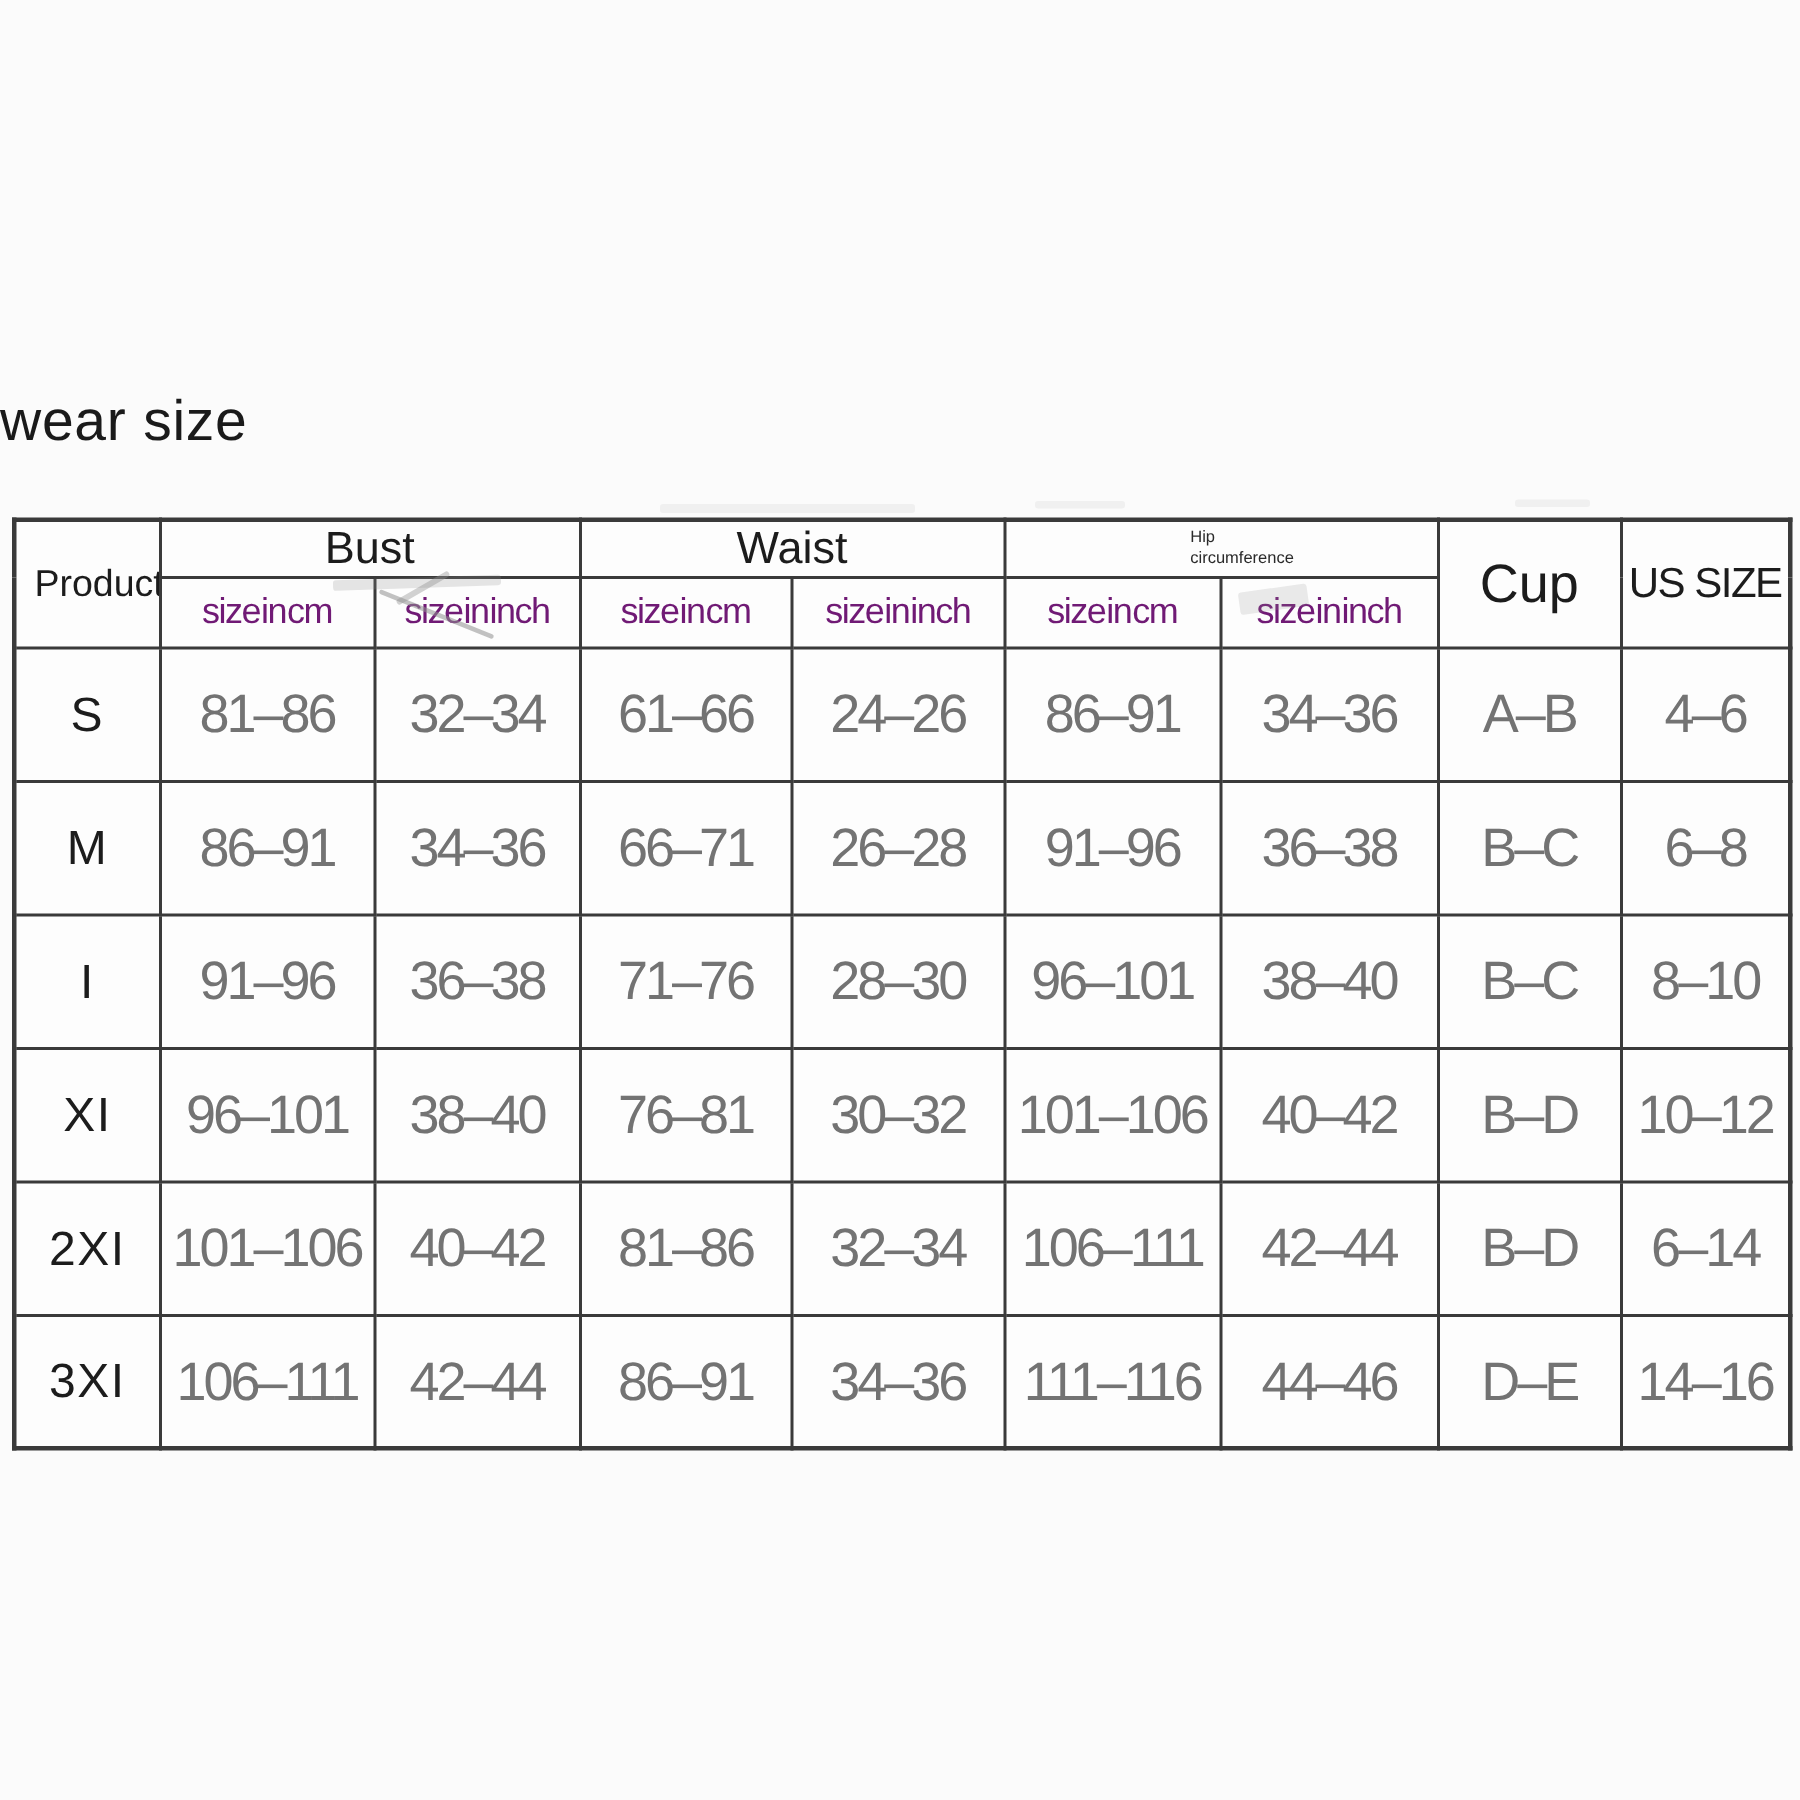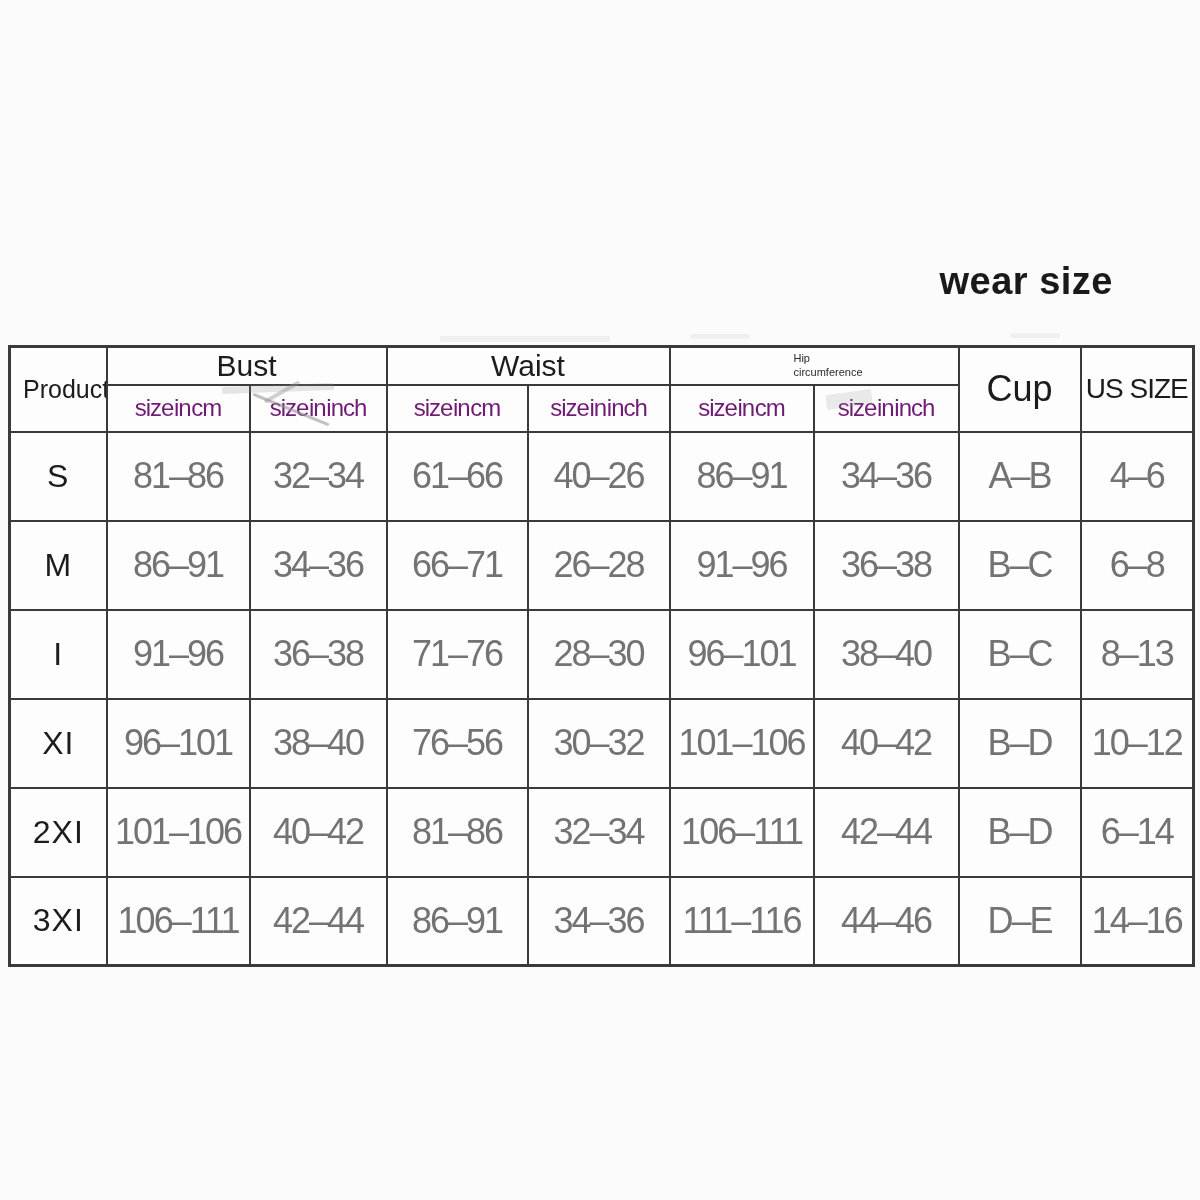--- a/index.html
+++ b/index.html
@@ -13,23 +13,23 @@
     background: #fbfbfb;
     font-family: "Liberation Sans", sans-serif;
     color: #1c1c1c;
     overflow: hidden;
   }
   .title {
     position: absolute;
     top: 260px;
     left: 0;
     width: 1113px;
-    text-align: right;
+    text-align: left;
     font-size: 38px;
-    font-weight: 700;
+    font-weight: 400;
     letter-spacing: 0.5px;
     color: #1a1a1a;
   }
   table.size-chart {
     position: absolute;
     left: 8px;
     top: 345px;
     width: 1184px;
     border-collapse: collapse;
     table-layout: fixed;
@@ -141,21 +141,21 @@
       <th class="sub">size in cm</th>
       <th class="sub">size in inch</th>
     </tr>
   </thead>
   <tbody>
     <tr>
       <th class="rowlabel">S</th>
       <td class="val">81–86</td>
       <td class="val">32–34</td>
       <td class="val">61–66</td>
-      <td class="val">40–26</td>
+      <td class="val">24–26</td>
       <td class="val">86–91</td>
       <td class="val">34–36</td>
       <td class="val">A–B</td>
       <td class="val">4–6</td>
     </tr>
     <tr>
       <th class="rowlabel">M</th>
       <td class="val">86–91</td>
       <td class="val">34–36</td>
       <td class="val">66–71</td>
@@ -167,27 +167,27 @@
     </tr>
     <tr>
       <th class="rowlabel">I</th>
       <td class="val">91–96</td>
       <td class="val">36–38</td>
       <td class="val">71–76</td>
       <td class="val">28–30</td>
       <td class="val">96–101</td>
       <td class="val">38–40</td>
       <td class="val">B–C</td>
-      <td class="val">8–13</td>
+      <td class="val">8–10</td>
     </tr>
     <tr>
       <th class="rowlabel">XI</th>
       <td class="val">96–101</td>
       <td class="val">38–40</td>
-      <td class="val">76–56</td>
+      <td class="val">76–81</td>
       <td class="val">30–32</td>
       <td class="val">101–106</td>
       <td class="val">40–42</td>
       <td class="val">B–D</td>
       <td class="val">10–12</td>
     </tr>
     <tr>
       <th class="rowlabel">2XI</th>
       <td class="val">101–106</td>
       <td class="val">40–42</td>

